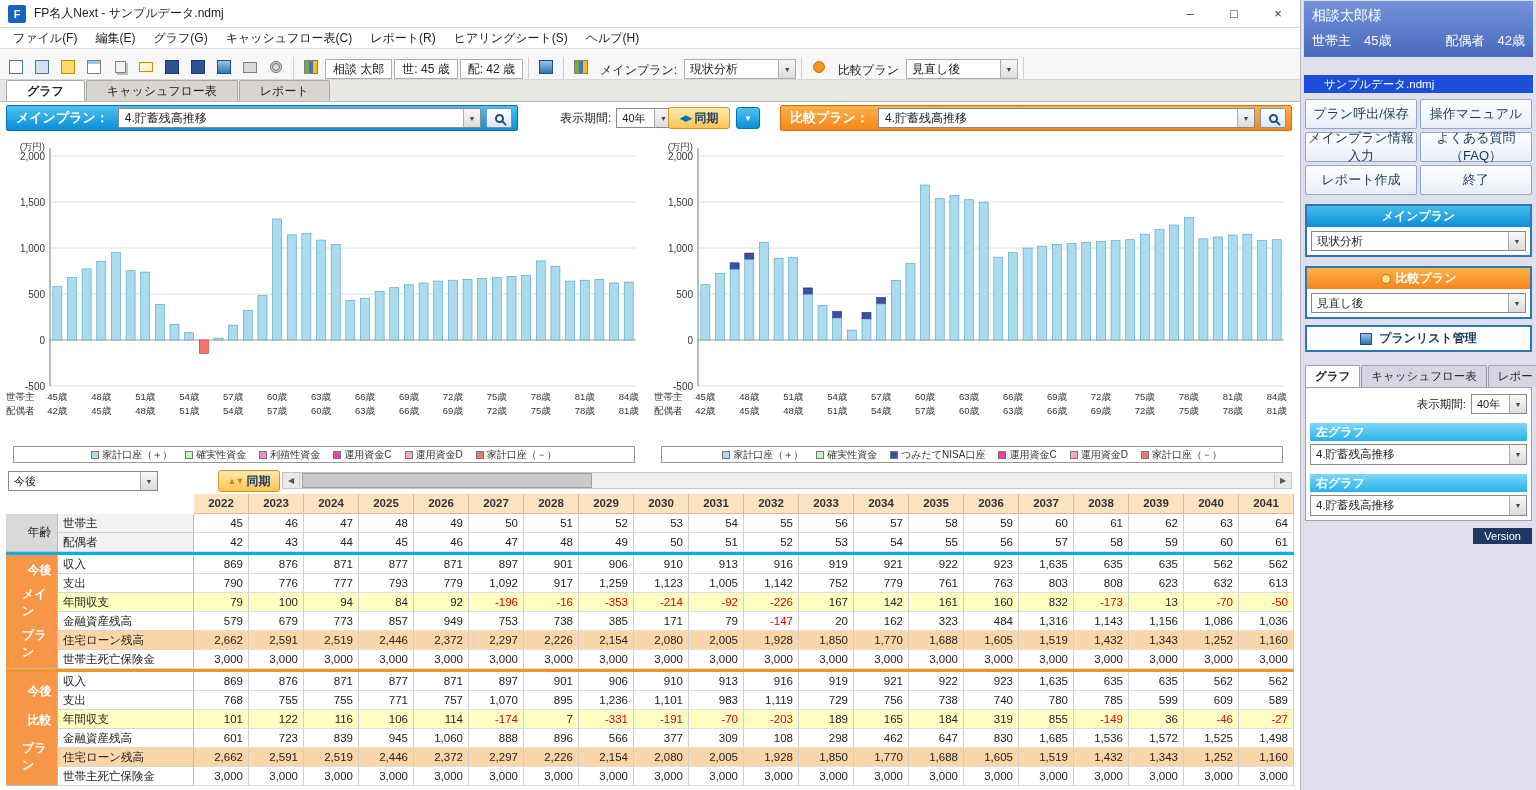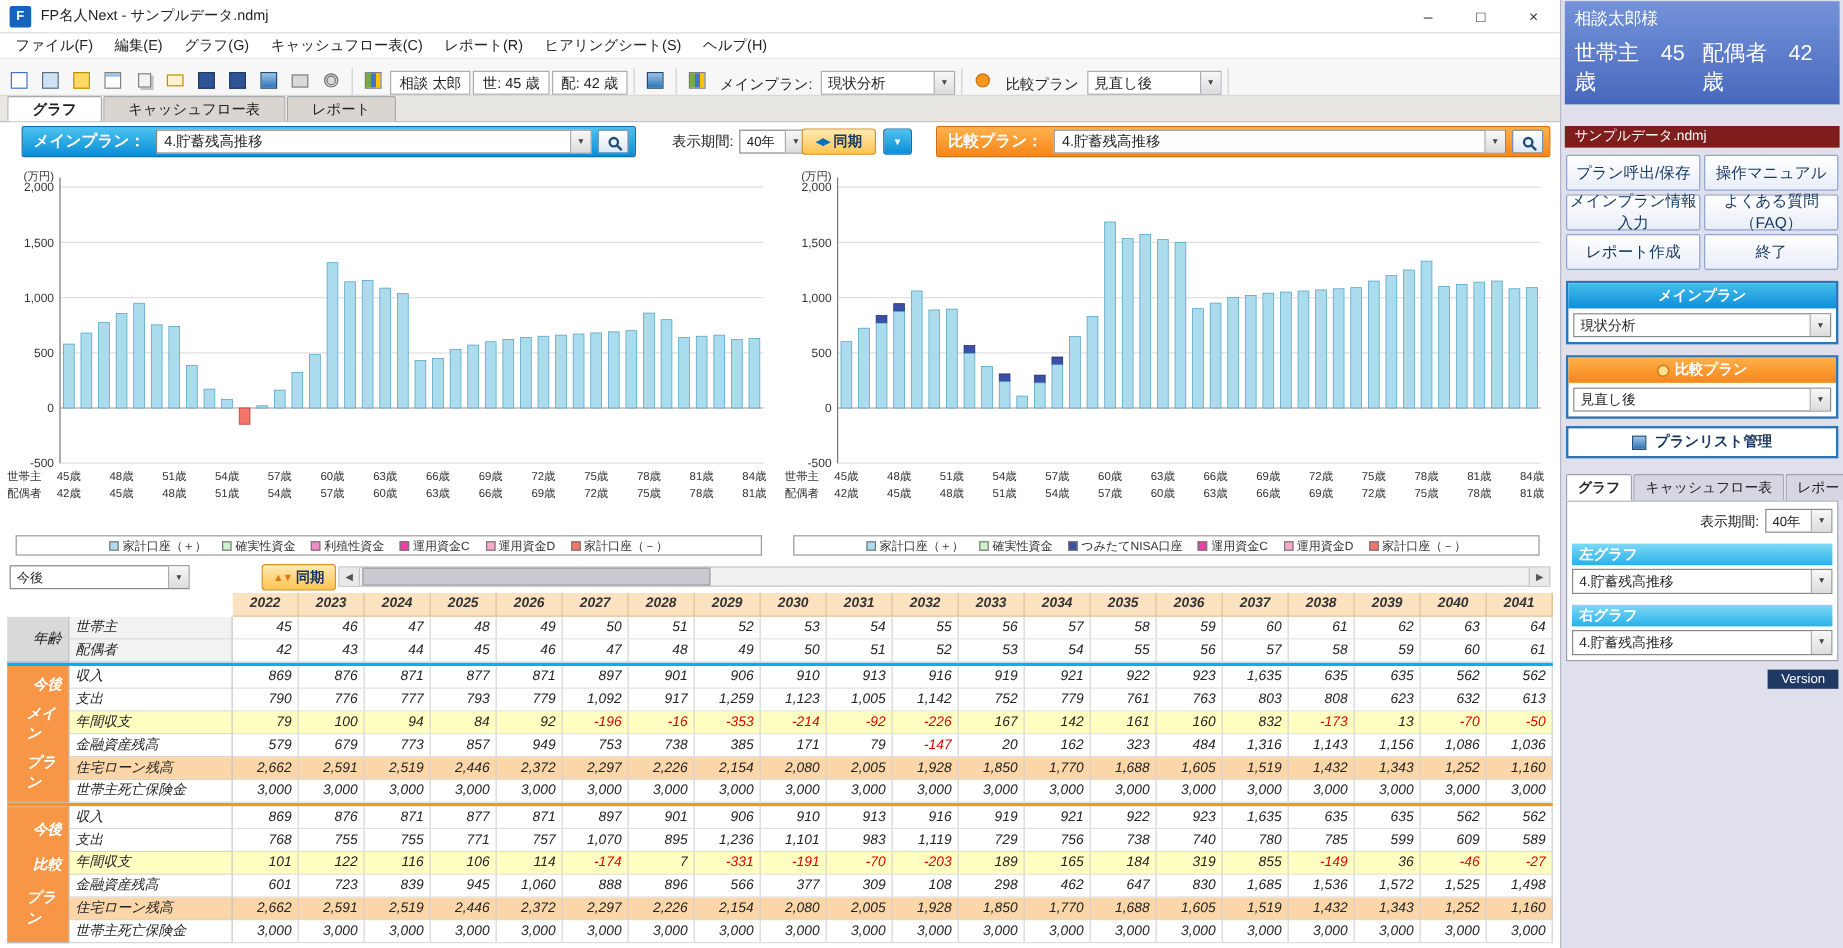--- a/index.html
+++ b/index.html
@@ -46,21 +46,21 @@
 
   
   #tabstrip { height:22px; background:#e9e7e4; display:flex; align-items:flex-end; padding-left:6px; border-bottom:1px solid #b9b9b9; }
   .main-tab { height:21px; padding:0 20px; display:flex; align-items:center; background:#d9d6d2; border:1px solid #a8a8a8;
     border-bottom:none; margin-right:1px; border-radius:2px 2px 0 0; }
   .main-tab.active { background:#fff; font-weight:bold; }
 
   
   #chart-controls { position:relative; height:32px; background:#fff; }
   .plan-bar { position:absolute; top:3px; height:26px; display:flex; align-items:center; border-radius:2px; }
-  .plan-bar.main { left:18px; width:512px; background:linear-gradient(180deg,#4cc2ef,#0b8ed8); border:1px solid #0a6fb0; }
+  .plan-bar.main { left:6px; width:512px; background:linear-gradient(180deg,#4cc2ef,#0b8ed8); border:1px solid #0a6fb0; }
   .plan-bar.cmp { left:780px; width:512px; background:linear-gradient(180deg,#ffb14c,#f5861a); border:1px solid #d06f10; }
   .plan-label { color:#fff; font-weight:bold; font-size:13px; padding:0 9px; white-space:nowrap; }
   .plan-dd { flex:1; height:20px; background:#fff; border:1px solid #8a8a8a; display:flex; align-items:center; justify-content:space-between; }
   .plan-dd .val { padding:0 6px; white-space:nowrap; }
   .mag-btn { width:26px; height:20px; margin:0 5px; background:linear-gradient(#ffffff,#dde8f5); border:1px solid #7a94b8;
     border-radius:2px; display:flex; align-items:center; justify-content:center; flex:none; }
   .mag { width:9px; height:9px; border:2px solid #1f4e79; border-radius:50%; position:relative; }
   .mag::after { content:""; position:absolute; width:6px; height:2px; background:#1f4e79; transform:rotate(45deg); right:-5px; bottom:-3px; }
   .period-wrap { position:absolute; left:560px; top:6px; display:flex; align-items:center; gap:5px; }
   .dd-small { height:20px; background:#fff; border:1px solid #8a8a8a; display:flex; align-items:center; justify-content:space-between; font-size:11px; }
@@ -84,21 +84,21 @@
   
   #scroll-row { position:relative; height:26px; background:#fff; }
   #period2 { position:absolute; left:8px; top:3px; width:150px; }
   #sync2 { position:absolute; left:218px; top:2px; }
   .scrollbar { position:absolute; left:282px; right:8px; top:4px; height:17px; background:#f0f0f0; border:1px solid #c4c4c4; display:flex; align-items:stretch; }
   .sb-arrow { width:17px; background:#e9e9e9; border-right:1px solid #c4c4c4; font-size:8px; color:#555; display:flex; align-items:center; justify-content:center; }
   .sb-arrow.right { margin-left:auto; border-right:none; border-left:1px solid #c4c4c4; }
   .sb-thumb { width:290px; margin-left:2px; background:#c9c9cf; border:1px solid #9f9fa8; }
 
   
-  #data-table { margin:0 6px; font-size:11.5px;font-style:italic; }
+  #data-table { margin:0 6px; font-size:11.5px; }
   .t-row { display:flex; height:19px; line-height:18px; }
   .t-row.t-head { height:20px; line-height:19px; font-weight:bold; }
   .t-spacer { width:188px; flex:none; }
   .t-cell { flex:1; text-align:right; padding-right:5px; border-right:1px solid #cfcfcf; border-bottom:1px solid #dedede; overflow:hidden; }
   .t-cell.head { text-align:center; padding-right:0; background:#fbe3c2; border-right:1px solid #dcb98e; border-bottom:1px solid #dcb98e; color:#333; }
   .t-label { width:136px; flex:none; padding-left:5px; border-right:1px solid #bdbdbd; border-bottom:1px solid #d5d5d5; white-space:nowrap; overflow:hidden; }
   .t-group { display:flex; }
   .g-rows { flex:1; }
   .g-label { width:52px; flex:none; display:flex; flex-direction:column; align-items:center; justify-content:space-evenly;
     border-right:1px solid #bdbdbd; border-bottom:1px solid #bdbdbd;padding-left:16px; }
@@ -111,22 +111,22 @@
   .bg-white { background:#ffffff; }
   .bg-yellow { background:#ffffc2; }
   .bg-orange { background:#fbd6a9; }
   .neg { color:#e00000; }
 
   
   #sidebar { position:absolute; left:1300px; top:0; width:236px; height:790px; background:#e0e0ec; border-left:1px solid #b5b5c5; }
   .sb-title { height:23px; display:flex; align-items:center; padding-left:8px; color:#606070; background:#eaeaf3; }
   .client-panel { margin:1px 3px 18px; background:linear-gradient(180deg,#7493d9,#4868bd); color:#fff; padding:6px 8px 7px; }
   .client-name { font-size:14px; margin-bottom:7px; }
-  .client-ages { display:flex; justify-content:space-between; font-size:18px; }
-  .file-bar { margin:0 3px; background:#7f1d1d; color:#fff; height:18px; line-height:18px; padding-left:8px; font-size:11.5px; }
+  .client-ages { display:flex; justify-content:space-between; font-size:13px; }
+  .file-bar { margin:0 3px; background:#1d4ed8; color:#fff; height:18px; line-height:18px; padding-left:20px; font-size:11.5px; }
   .btn-grid { display:grid; grid-template-columns:1fr 1fr; gap:3px; margin:6px 4px; }
   .sb-btn2 { height:30px; background:linear-gradient(#ffffff,#e8edf8); border:1px solid #8fa7d0; border-radius:2px;
     display:flex; align-items:center; justify-content:center; color:#17375e; font-size:13px; text-align:center; padding:0 2px; }
   .plan-box { margin:9px 4px 0; border:2px solid #2e75b6; background:#fff; }
   .plan-box.cmpbox { border-color:#2e75b6; }
   .pb-header { height:21px; display:flex; align-items:center; justify-content:center; gap:5px; color:#fff; font-weight:bold; }
   .pb-header.blue { background:linear-gradient(#45bdec,#0d8fd8); }
   .pb-header.orange { background:linear-gradient(#ffb04a,#f5861a); }
   .pb-icon { width:10px; height:10px; border-radius:50%; background:#ffe28a; border:1px solid #c87010; }
   .pb-dd { margin:4px; height:20px; border:1px solid #8a8a8a; display:flex; align-items:center; justify-content:space-between; font-size:11.5px; }

